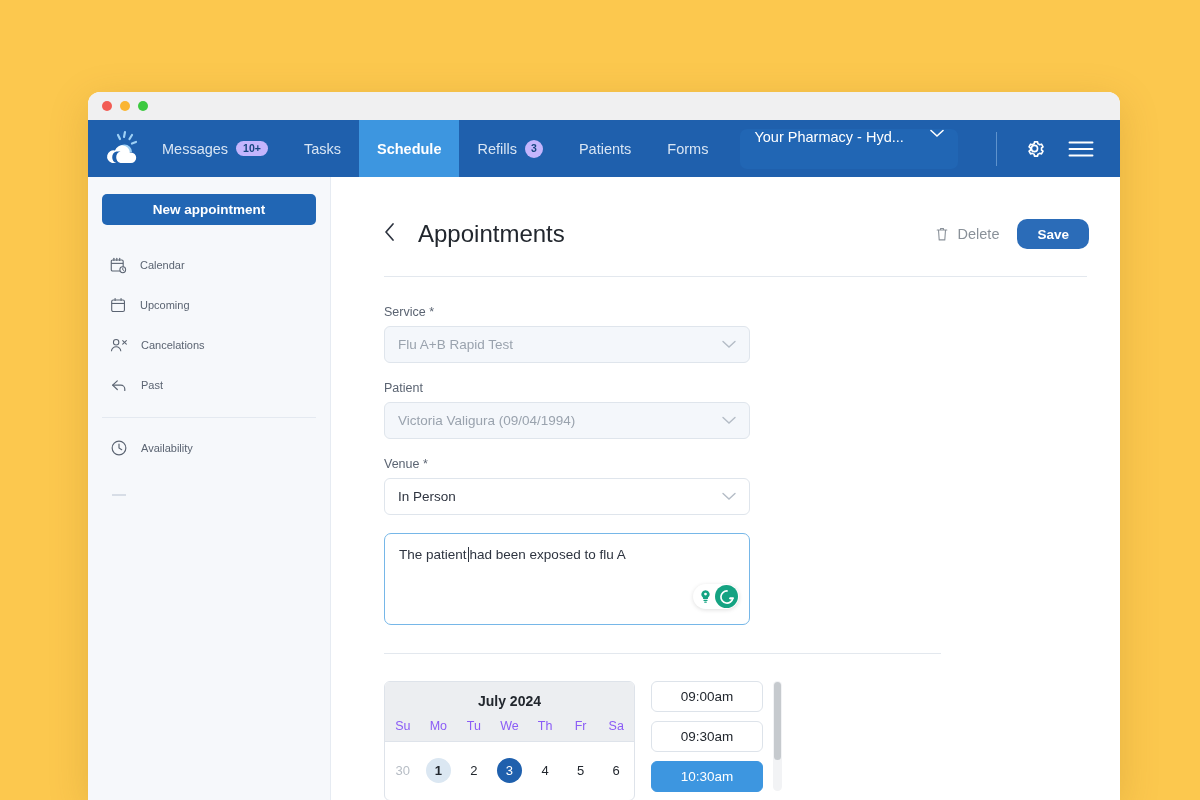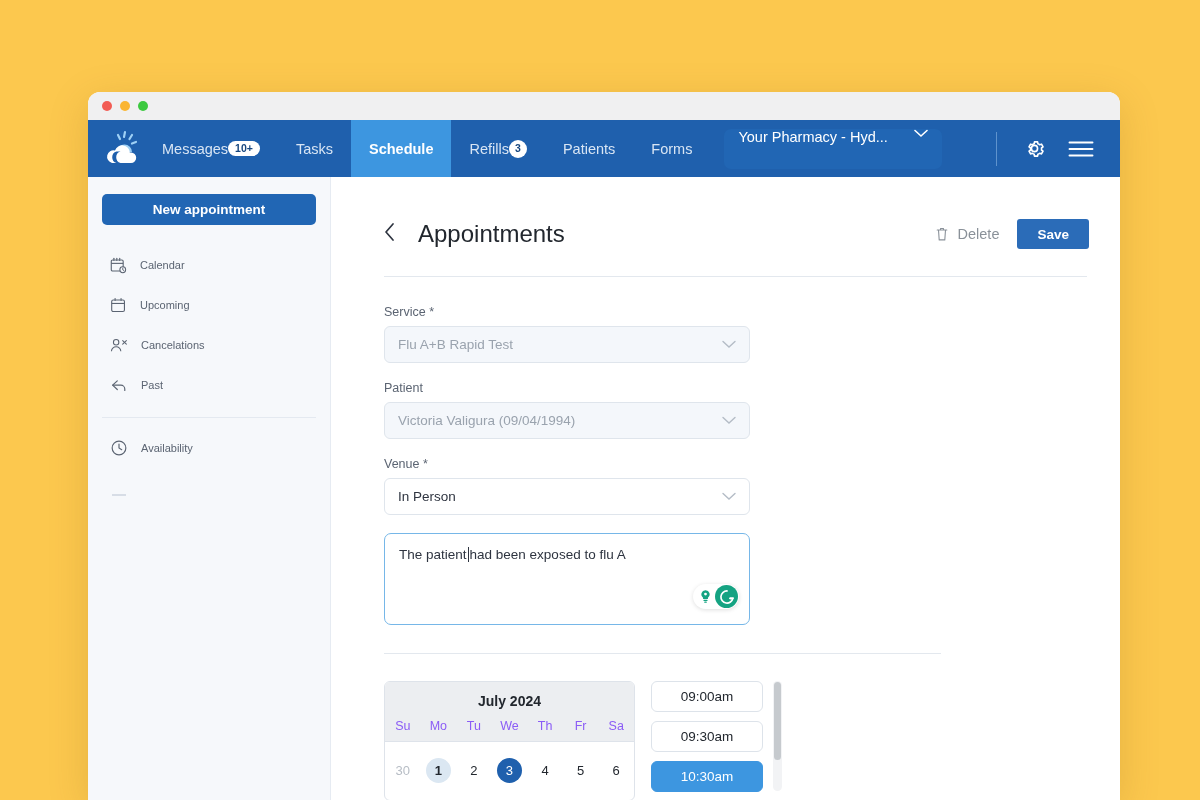--- a/index.html
+++ b/index.html
@@ -40,34 +40,34 @@
     display: flex; align-items: stretch;
     color: #fff;
     position: relative;
   }
   .logo-box {
     width: 56px; display: flex; align-items: center; justify-content: center;
     padding-left: 10px;
   }
   .nav-items { display: flex; align-items: stretch; }
   .nav-item {
-    display: flex; align-items: center; 
+    display: flex; align-items: center; gap: 8px;
     padding: 0 18px;
     font-size: 14.5px;
     color: #d8e5f4;
     white-space: nowrap;
     cursor: pointer;
   }
   .nav-item.active {
     background: #3d96e0;
     color: #ffffff;
     font-weight: bold;
   }
   .badge {
-    background: #ffffff;
+    background: #c4b5fd;
     color: #16467f;
     font-size: 10.5px;
     font-weight: bold;
     border-radius: 9px;
     padding: 2px 7px;
     line-height: 1;
     min-width: 18px;
     text-align: center;
   }
   .badge.circle { border-radius: 50%; width: 18px; height: 18px;
@@ -150,21 +150,21 @@
   .back-chevron { cursor: pointer; color: #2e3440; margin-right: 22px; }
   .page-title { font-size: 24px; color: #22272e; font-weight: normal; }
   .head-actions { margin-left: auto; display: flex; align-items: center; gap: 18px; }
   .delete-btn {
     display: flex; align-items: center; gap: 9px;
     color: #8a9199; font-size: 14.5px; cursor: pointer;
   }
   .save-btn {
     background: #2b6cb8; color: #fff;
     font-size: 13.5px; font-weight: bold;
-    border: none; border-radius: 3px;
+    border: none; border-radius: 10px;
     padding: 0 20px; height: 30px;
     cursor: pointer; font-family: inherit;
   }
   .head-rule {
     width: 703px; height: 1px; background: #e3e8ee;
     margin-top: 27px;
   }
 
   
   .form { margin-top: 28px; }

